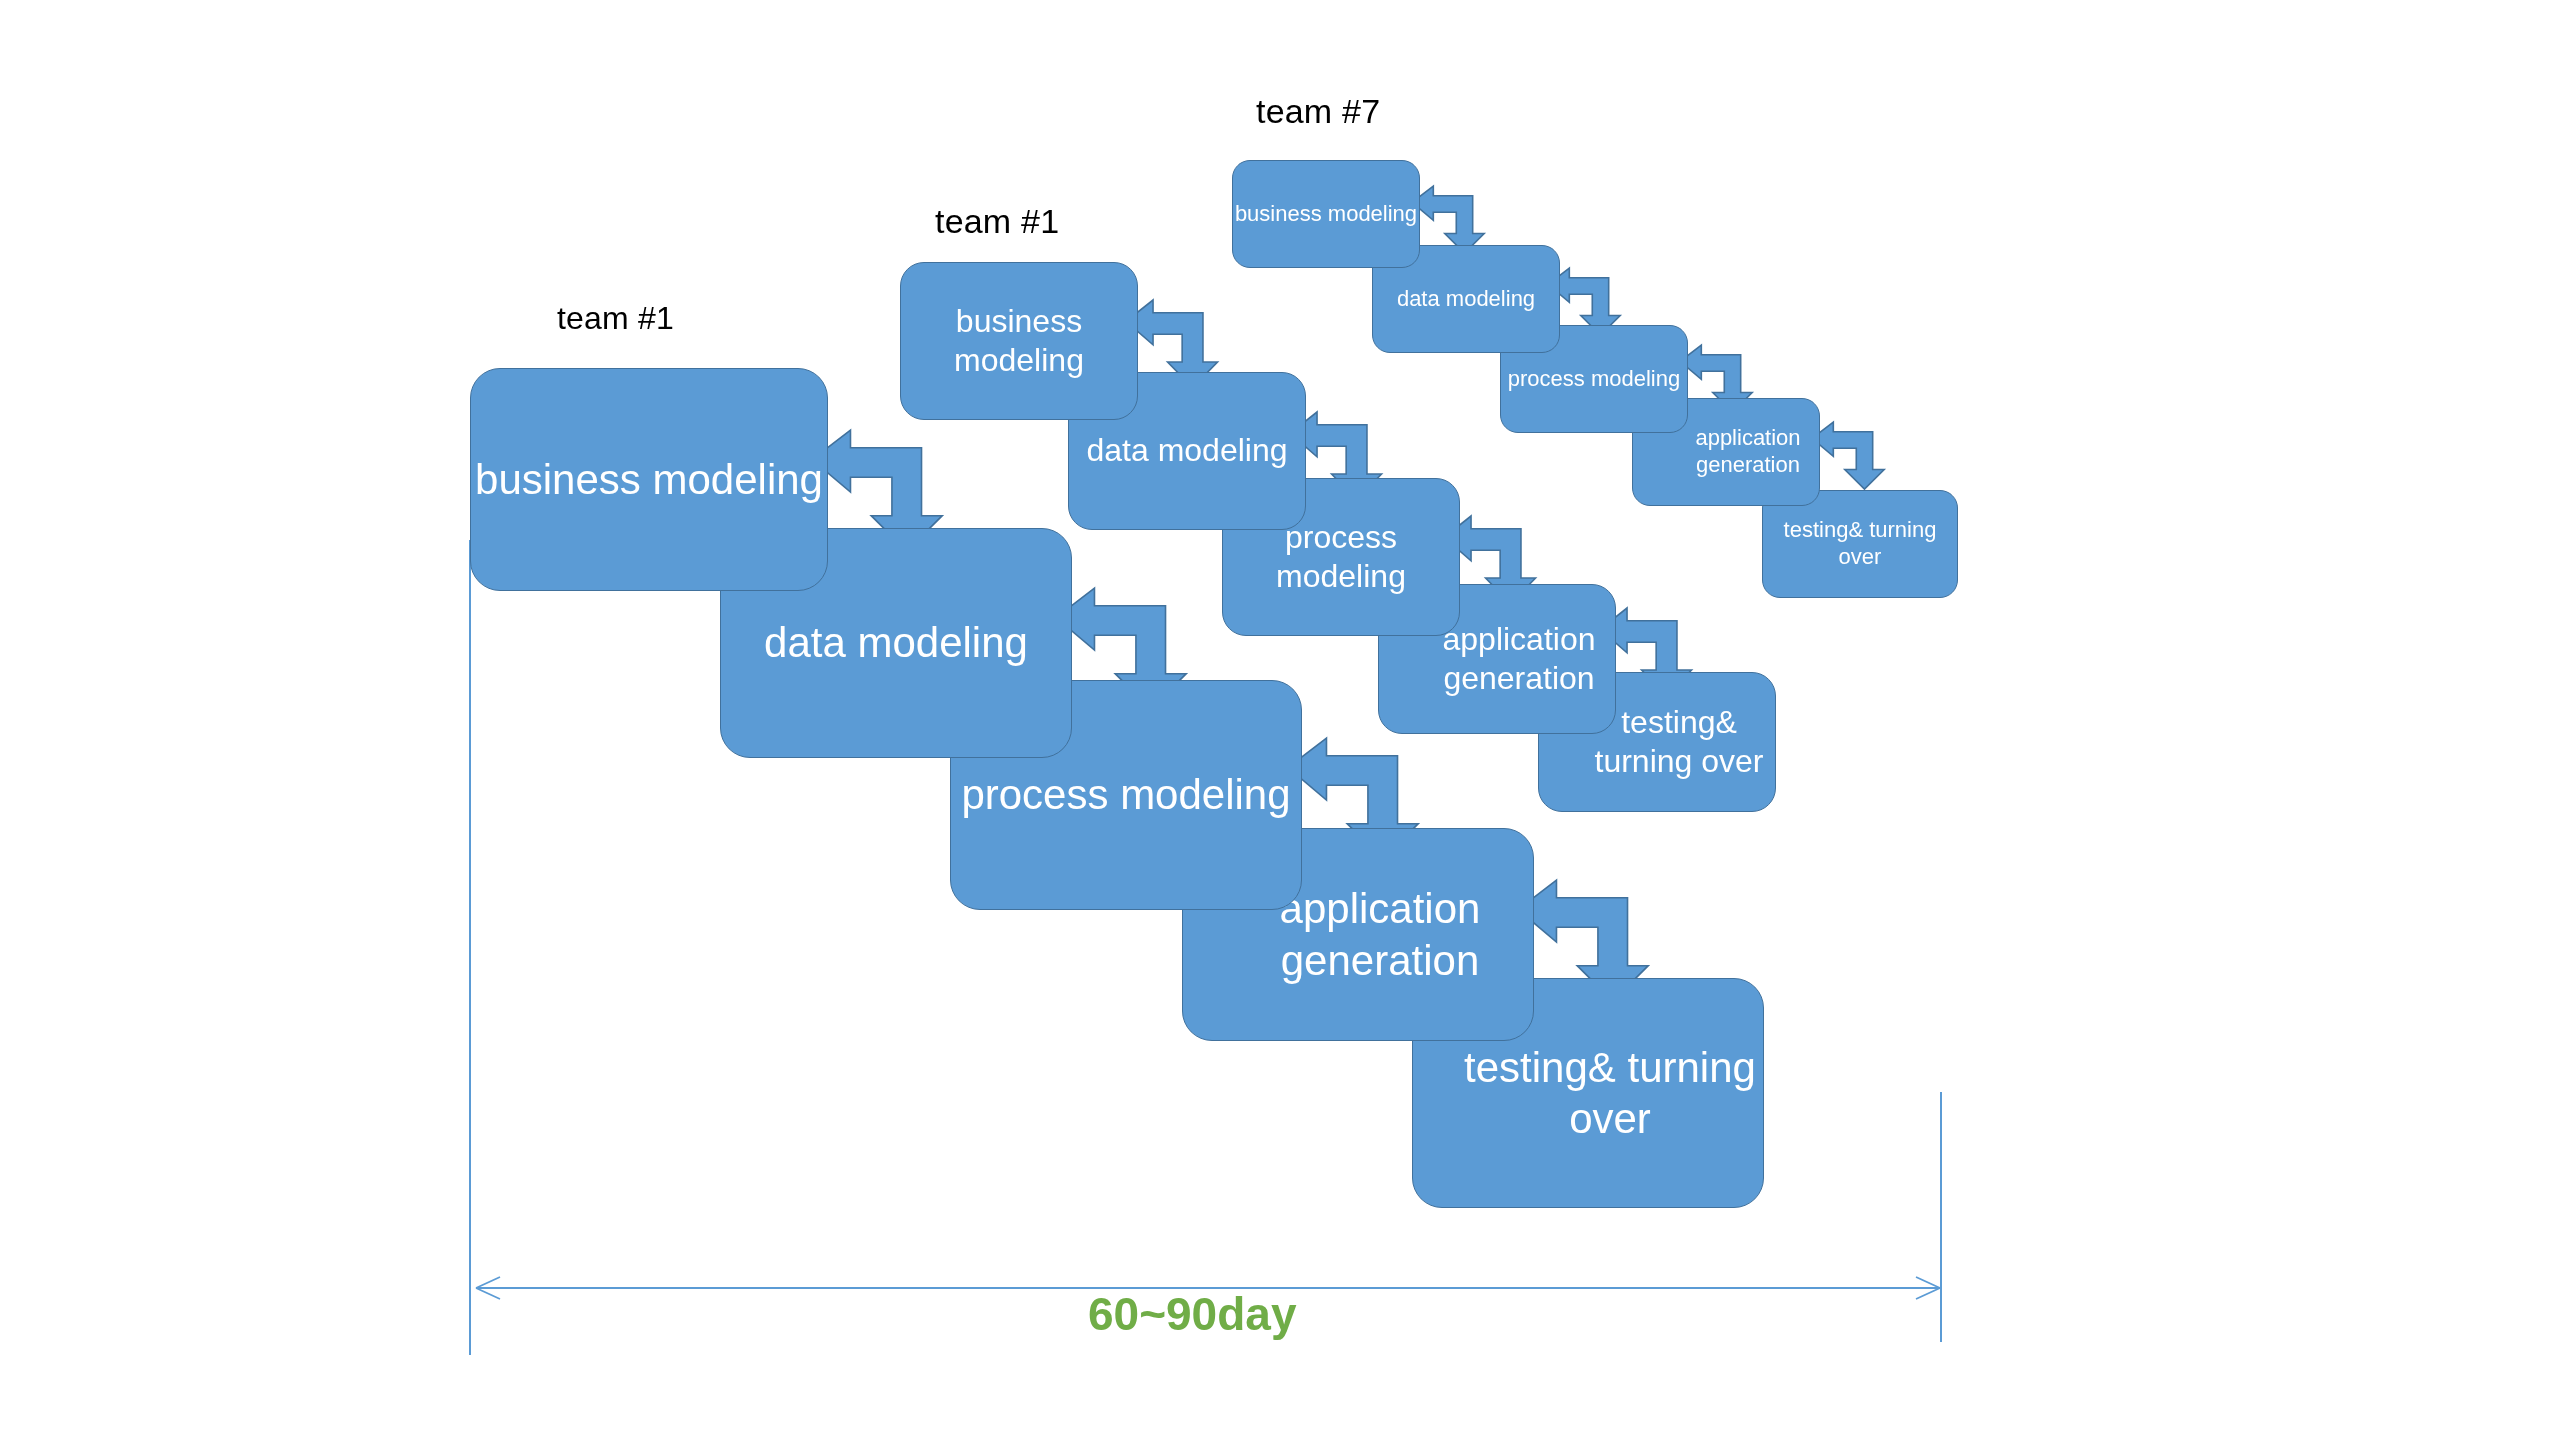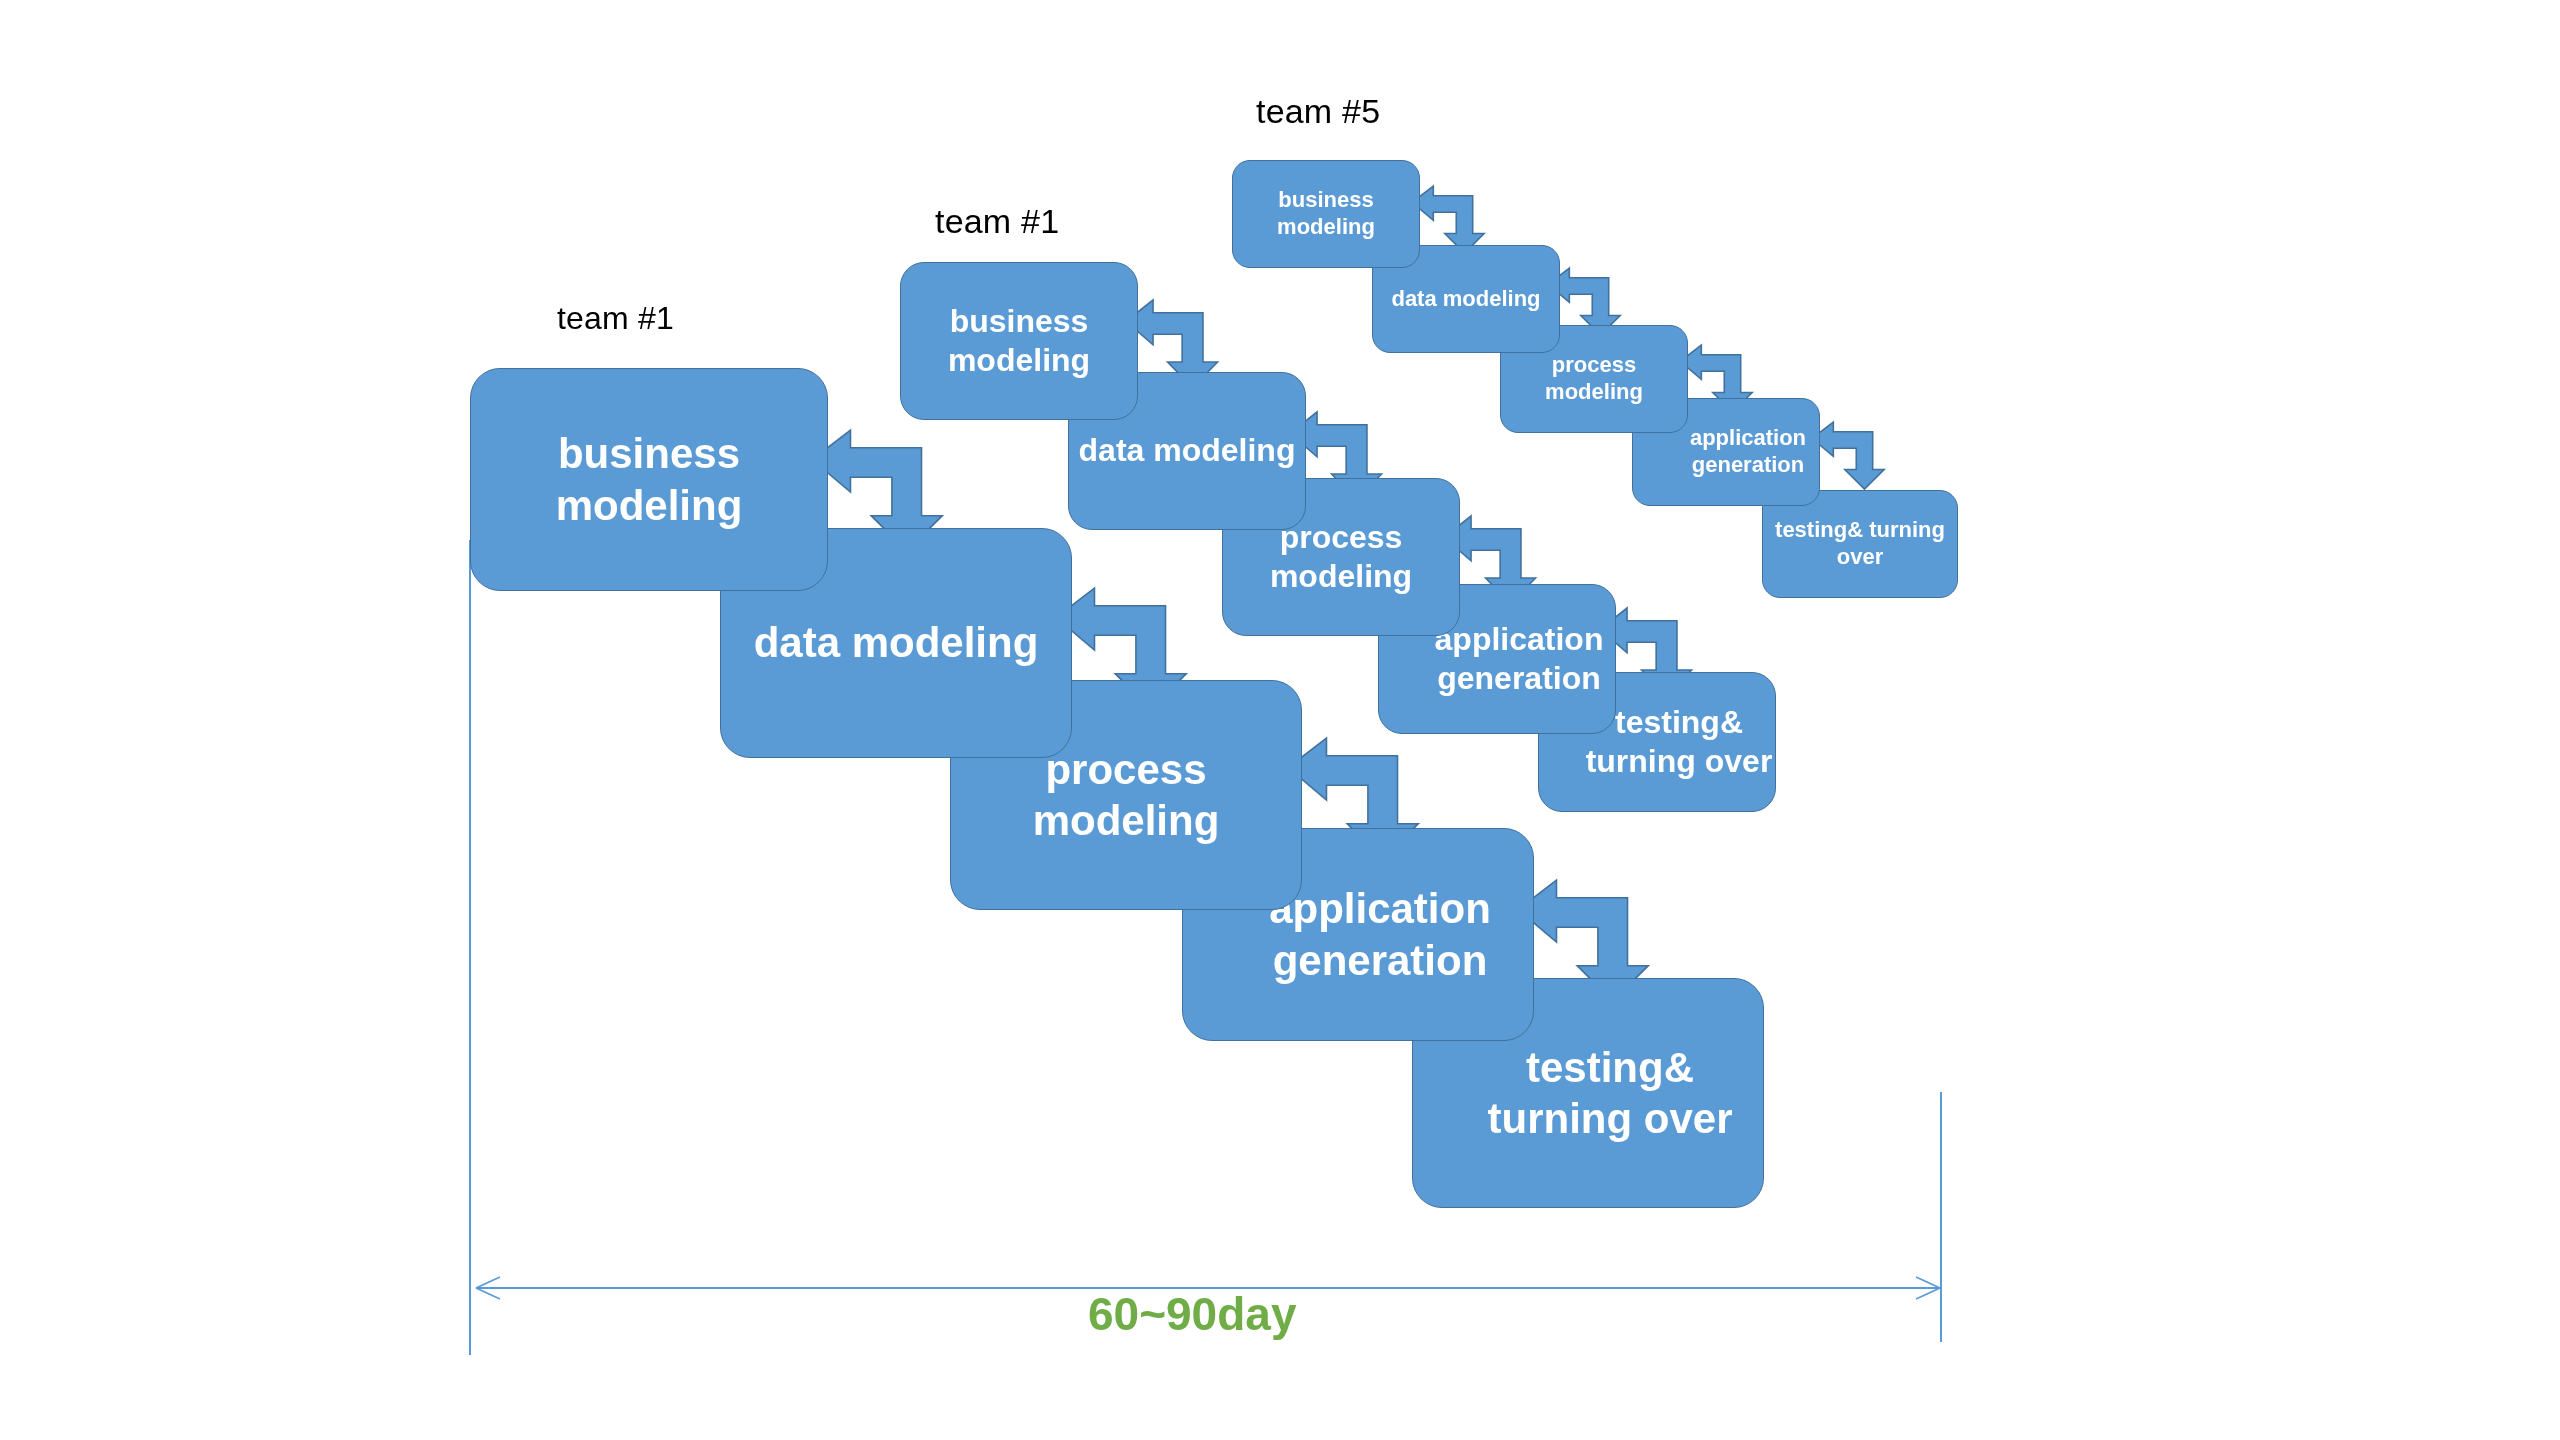--- a/index.html
+++ b/index.html
@@ -16,21 +16,21 @@
   .node{
     position:absolute;
     background:#5B9BD5;
     border:1.6px solid #41719C;
     box-sizing:border-box;
     color:#ffffff;
     display:flex;align-items:center;justify-content:flex-start;
     text-align:center;
     line-height:1.22;
     font-family:"Liberation Sans","DejaVu Sans",sans-serif;
-    font-weight:700;
+    font-weight:400;
   }
   .node span{display:block;width:100%;}
   
   .node.overflow span{width:130%;padding-left:44px;}
 
   .elbow{position:absolute;pointer-events:none;}
   .elbow svg{display:block;overflow:visible;}
 
   .guide{position:absolute;background:#5B9BD5;}
   .dimline{position:absolute;}
@@ -110,21 +110,21 @@
     </div>
     <div class="node" style="left: 1222px; top: 478px; width: 238px; height: 158px; border-radius: 24px; font-size: 32px; background: rgb(91, 155, 213); border-color: rgb(65, 113, 156); color: rgb(255, 255, 255); z-index: 11;">
       <span>process modeling</span>
     </div>
     <div class="node overflow" style="left: 1378px; top: 584px; width: 238px; height: 150px; border-radius: 24px; font-size: 32px; background: rgb(91, 155, 213); border-color: rgb(65, 113, 156); color: rgb(255, 255, 255); z-index: 9;">
       <span>application generation</span>
     </div>
     <div class="node overflow" style="left: 1538px; top: 672px; width: 238px; height: 140px; border-radius: 24px; font-size: 32px; background: rgb(91, 155, 213); border-color: rgb(65, 113, 156); color: rgb(255, 255, 255); z-index: 7;">
       <span>testing&amp; turning over</span>
     </div>
-    <div class="team-label" style="left: 1256px; top: 92px; font-size: 34px; color: rgb(0, 0, 0);">team #5</div>
+    <div class="team-label" style="left: 1256px; top: 92px; font-size: 34px; color: rgb(0, 0, 0);">team #7</div>
     <div class="elbow" style="left: 1412px; top: 186px; width: 82px; height: 72px; z-index: 5;">
       <svg width="82" height="72" viewBox="0 0 100 88" preserveAspectRatio="none">
         <path d="M 0 20 L 26 0 L 26 12 L 74 12 L 74 58 L 88 58 L 64 82 L 40 58 L 54 58 L 54 32 L 26 32 L 26 42 Z" fill="#5B9BD5" stroke="#41719C" stroke-width="1.6" stroke-linejoin="miter" vector-effect="non-scaling-stroke"></path>
       </svg>
     </div>
     <div class="elbow" style="left: 1548px; top: 268px; width: 82px; height: 72px; z-index: 5;">
       <svg width="82" height="72" viewBox="0 0 100 88" preserveAspectRatio="none">
         <path d="M 0 20 L 26 0 L 26 12 L 74 12 L 74 58 L 88 58 L 64 82 L 40 58 L 54 58 L 54 32 L 26 32 L 26 42 Z" fill="#5B9BD5" stroke="#41719C" stroke-width="1.6" stroke-linejoin="miter" vector-effect="non-scaling-stroke"></path>
       </svg>
     </div>

